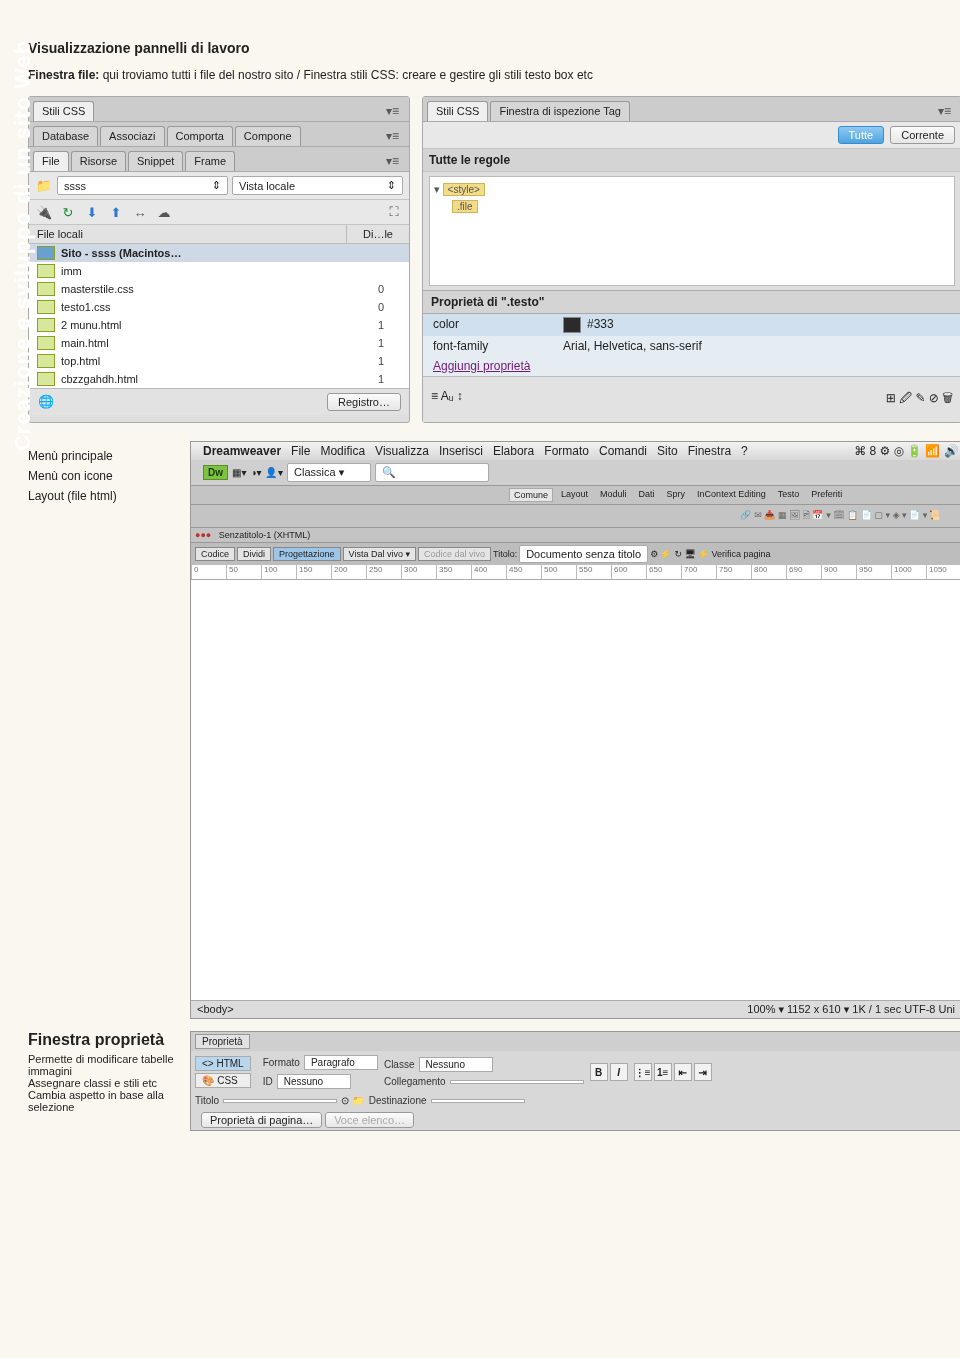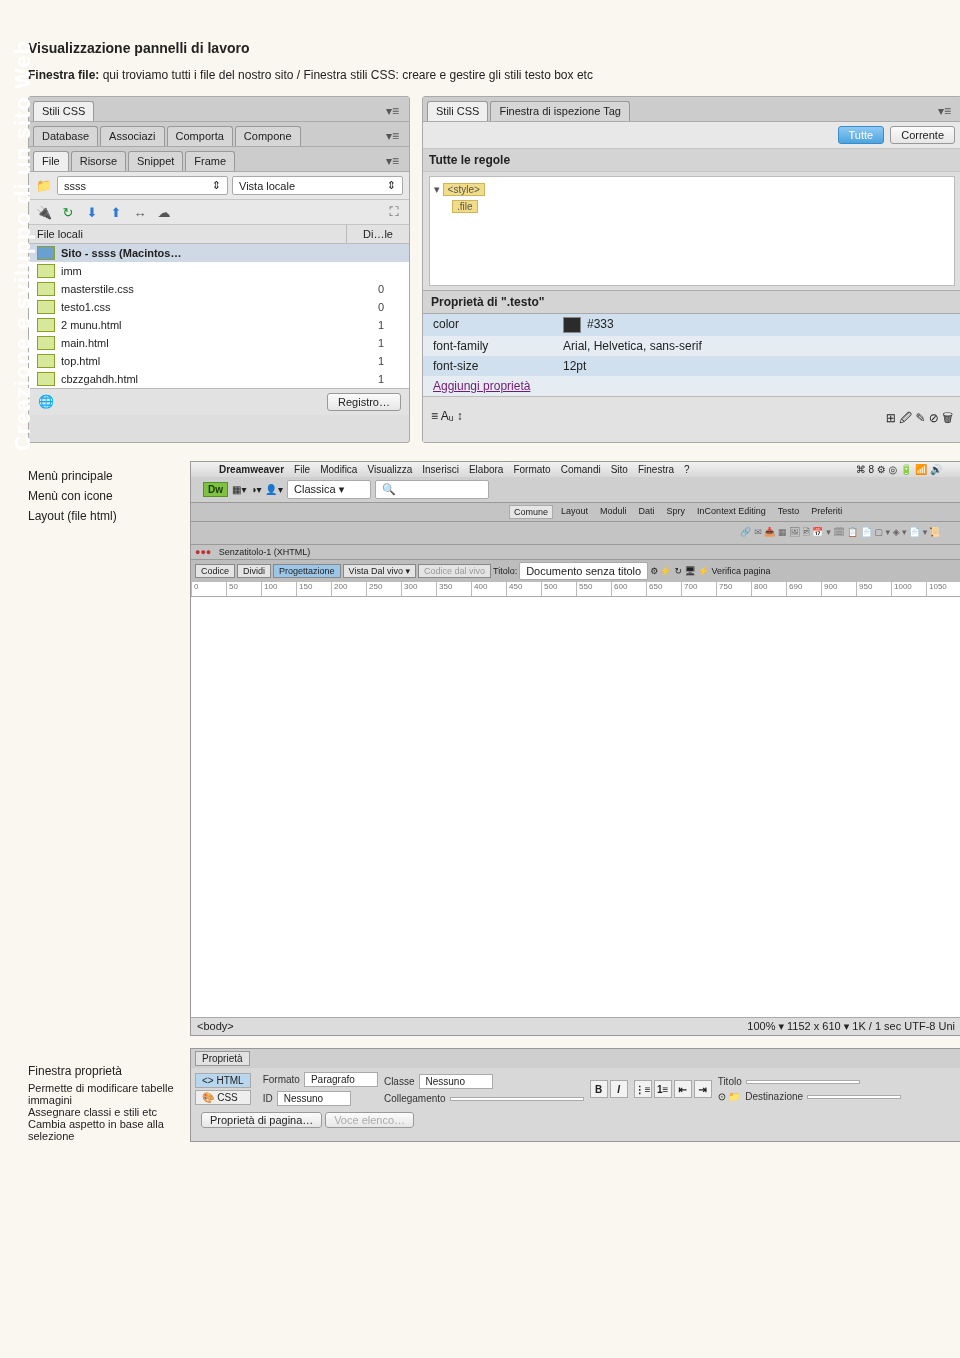--- a/index.html
+++ b/index.html
@@ -42,38 +42,38 @@
 .prop-row .pn{flex:0 0 130px}
 .prop-row .pv{flex:1}
 .prop-row .sw{width:16px;height:14px;background:#2b2b2b;display:inline-block;vertical-align:middle;margin-right:6px;border:1px solid #888}
 .prop-row a{color:#701a75;text-decoration:underline}
 .panel-tools{display:flex;justify-content:space-between;padding:12px 8px;background:#e2e2e2;border-top:1px solid #bbb}
 
 .midrow{display:flex;gap:12px;margin-bottom:12px}
 .midlabels{width:150px;font-size:12px;padding-top:8px}
 .midlabels div{margin-bottom:6px}
 .dw-shot{flex:1;border:1px solid #999;background:#ddd}
-.mac-menu{background:linear-gradient(#f2f2f2,#d8d8d8);display:flex;gap:10px;padding:2px 18px;font-size:10px;align-items:center}
+.mac-menu{background:linear-gradient(#f2f2f2,#d8d8d8);display:flex;gap:10px;padding:2px 2px;font-size:12px;align-items:center}
 .mac-menu .apple{font-size:12px}
 .dw-toolbar{display:flex;gap:4px;background:#cfcfcf;padding:3px 12px;font-size:10px;align-items:center;border-bottom:1px solid #999}
 .dw-toolbar .dwlogo{background:#7fc241;color:#1b3a0b;font-weight:bold;padding:1px 4px;border:1px solid #5a9028;font-size:10px}
 .dw-subtab{display:flex;gap:4px;background:#c4c4c4;padding:2px 16px;font-size:9px;border-bottom:1px solid #999}
 .dw-subtab span{padding:1px 4px}
 .dw-doc{background:#c4c4c4;padding:2px 4px;font-size:9px;border-bottom:1px solid #999}
 .dw-tabs{display:flex;background:#bdbdbd;padding:2px 4px;font-size:9px;gap:2px;align-items:center}
 .dw-tabs .t{background:#e4e4e4;border:1px solid #888;padding:1px 5px}
 .dw-tabs .t.sel{background:#9cc6e8}
 .dw-ruler{background:#fff;height:14px;border-bottom:1px solid #aaa;font-size:8px;display:flex;overflow:hidden}
 .dw-ruler span{flex:0 0 32px;border-left:1px solid #bbb;padding-left:2px;color:#777}
 .dw-canvas{background:#fff;height:420px}
 .dw-status{display:flex;justify-content:space-between;background:#dcdcdc;padding:2px 6px;font-size:11px;border-top:1px solid #aaa}
 
 .proprow-wrap{display:flex;gap:12px}
 .proplabels{width:150px;font-size:11px}
-.proplabels h3{font-size:12px;font-weight:normal;margin:16px 0 4px 0}
+.proplabels h3{font-size:16px;font-weight:bold;margin:0 0 4px 0}
 .propshot{flex:1;border:1px solid #999;background:#d8d8d8}
 .propshot .pstabs{display:flex;gap:2px;font-size:10px;padding:2px 4px;background:#cfcfcf}
 .propshot .pstab{background:#e2e2e2;padding:1px 6px;border:1px solid #999}
 .propshot .psbody{display:flex;padding:4px;gap:6px;font-size:10px;flex-wrap:wrap;align-items:center}
 .propshot .psmode{display:flex;flex-direction:column;gap:2px;margin-right:6px}
 .propshot .psmode span{background:#eee;border:1px solid #aaa;padding:1px 6px}
 .propshot .psmode span.sel{background:#b9d6ef}
 .propshot .fld{display:flex;align-items:center;gap:4px}
 .propshot .fld label{color:#333}
 .propshot .fld .drop{background:#fff;border:1px solid #aaa;padding:1px 6px;min-width:60px;display:inline-block}
@@ -207,24 +207,20 @@
           <div style="font-size:11px;color:#555;padding-left:18px"><span class="tag">.file</span></div>
         </div>
         <div class="prop-header">Proprietà di ".testo"</div>
         <div class="prop-row alt">
             <span class="pn">color</span>
             <span class="pv"><span class="sw"></span><span>#333</span></span>
           </div>
         <div class="prop-row">
             <span class="pn">font-family</span>
             <span class="pv">Arial, Helvetica, sans-serif</span>
-          </div>
-        <div class="prop-row alt">
-            <span class="pn">font-size</span>
-            <span class="pv">12pt</span>
           </div>
         <div class="prop-row">
             <span class="pn"><a>Aggiungi proprietà</a></span>
             <span class="pv"></span>
           </div>
         <div class="panel-tools">
           <span><span>≡</span> <span>Aᵤ</span> <span>↕</span></span>
           <span><span>⊞</span> <span>🖉</span> <span>✎</span> <span>⊘</span> <span>🗑</span></span>
         </div>
       </div>
@@ -364,21 +360,21 @@
             <span>
                 <i>I</i>
               </span>
           </div>
           <div class="bi">
             <span>⋮≡</span>
             <span>1≡</span>
             <span>⇤</span>
             <span>⇥</span>
           </div>
-          <div style="display:flex;flex-direction:column;gap:4px">
+          <div style="display:flex;gap:4px">
             <div class="fld">
                 <label>Titolo</label>
                 <span class="drop" style="min-width:100px"></span>
               </div>
             <div class="fld">
                 <span>⊙ 📁</span>
                 <label>Destinazione</label>
                 <span class="drop" style="min-width:80px"></span>
               </div>
           </div>

